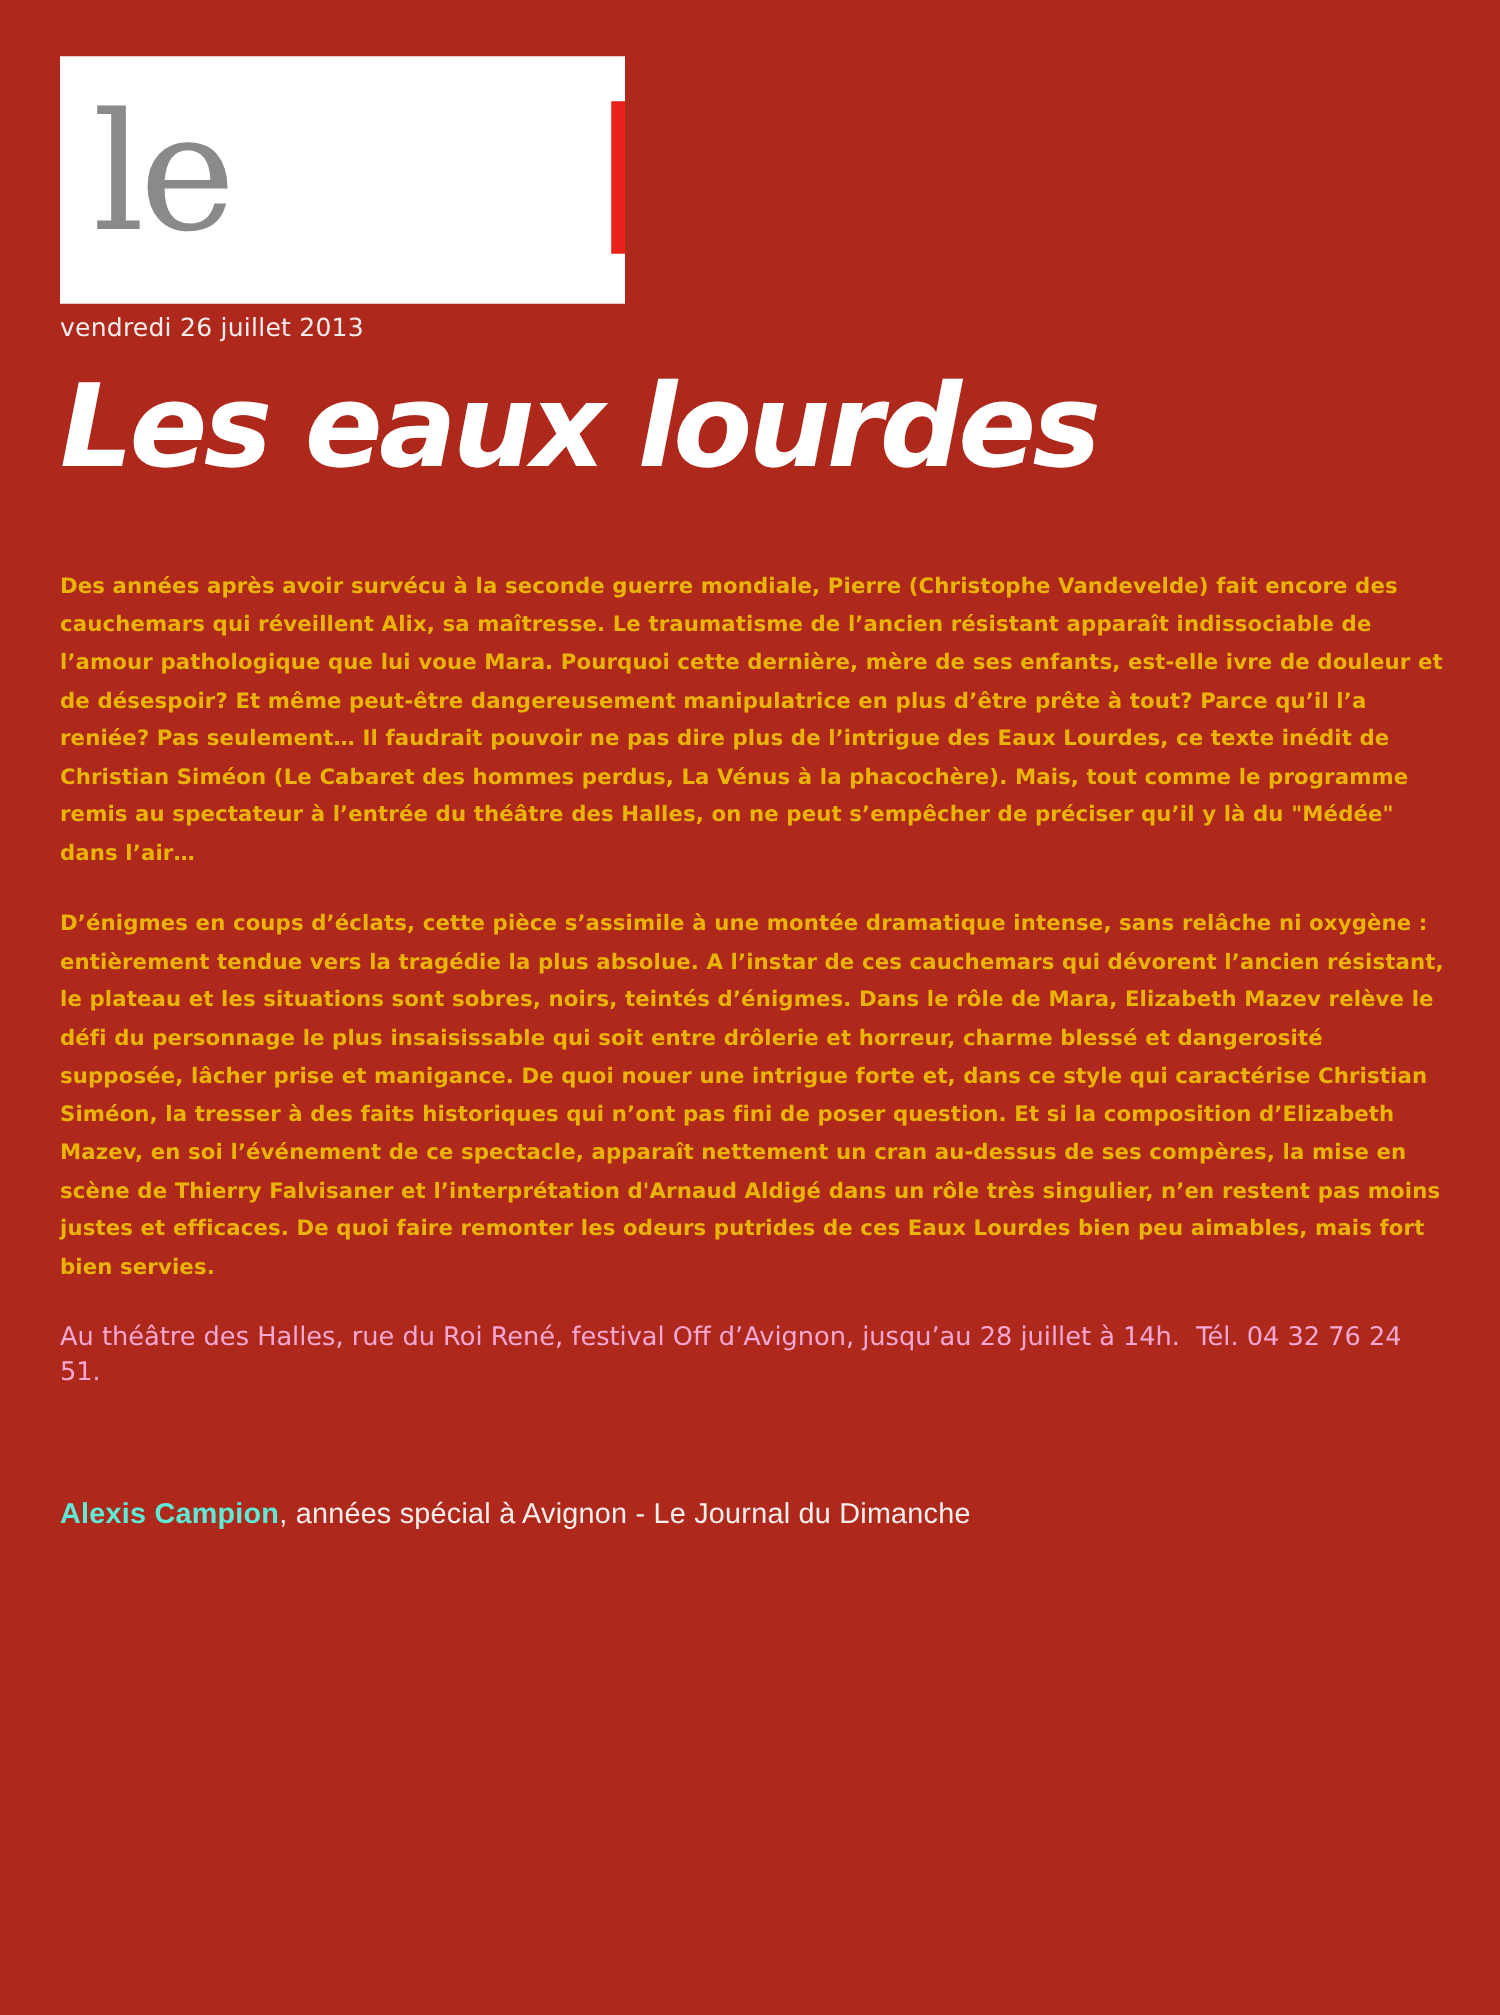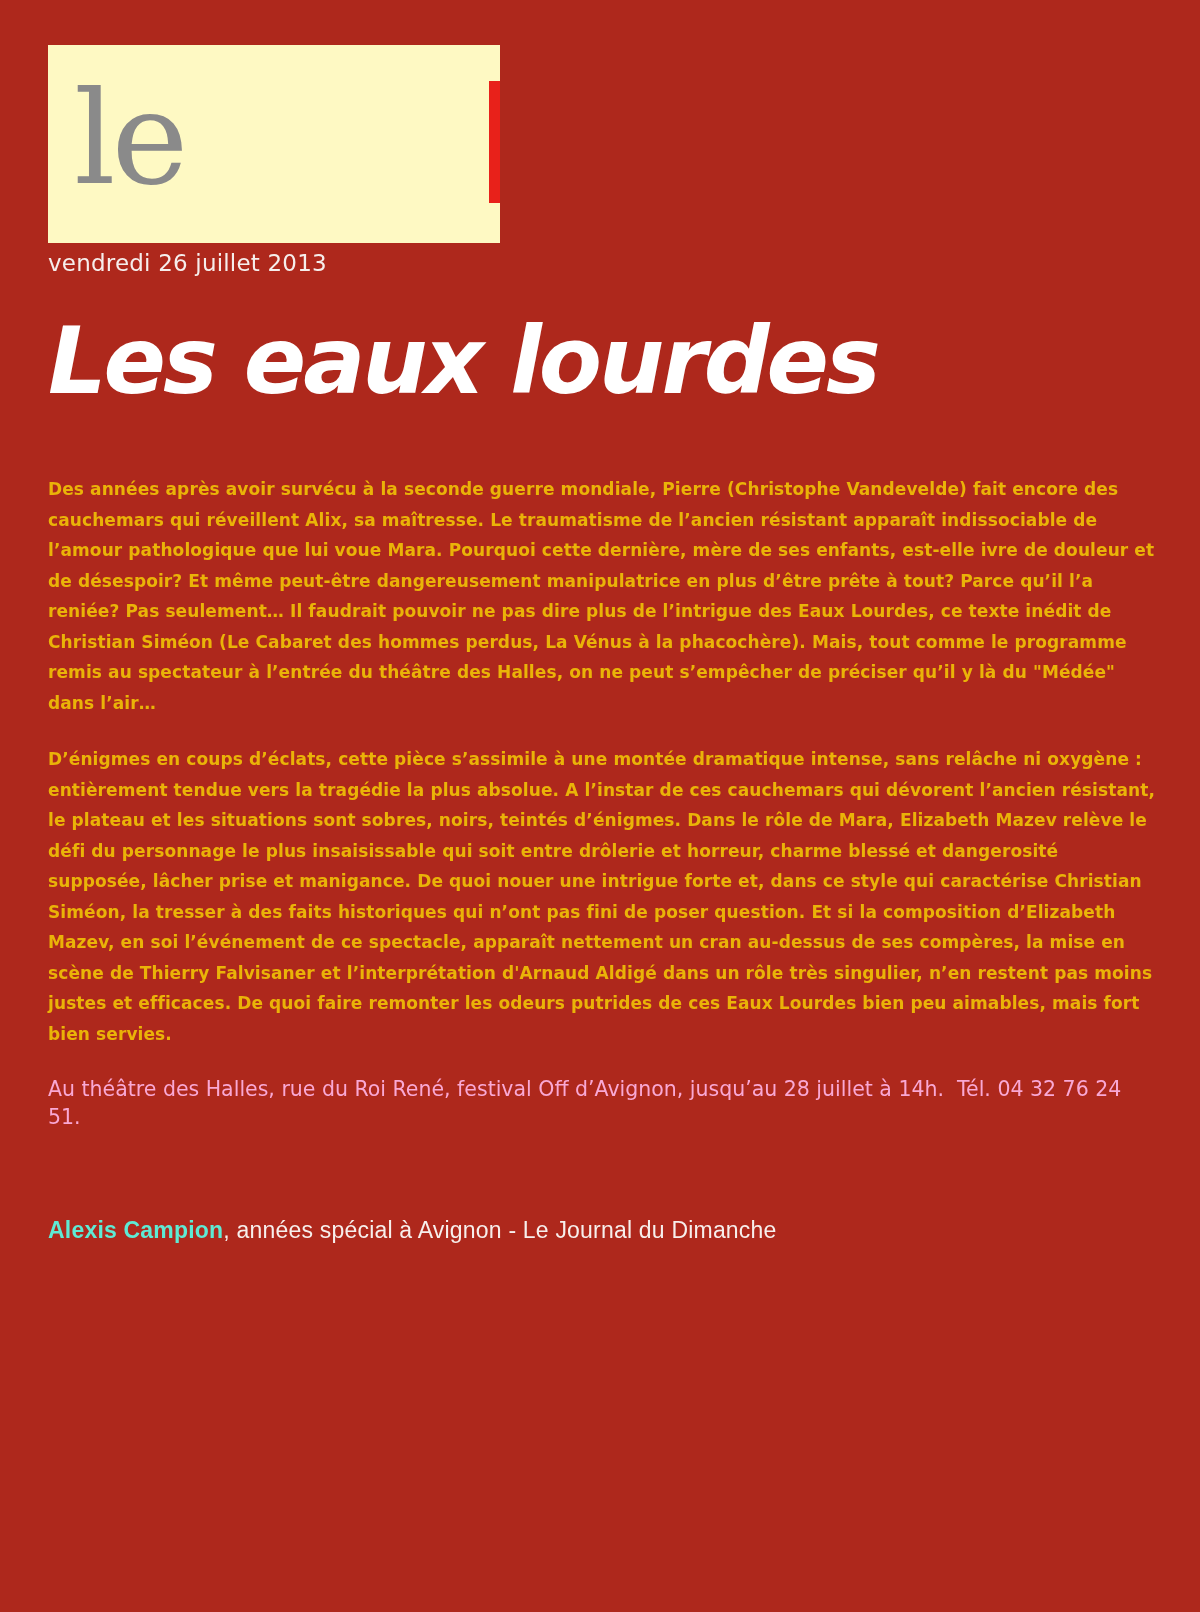--- a/index.html
+++ b/index.html
@@ -15,21 +15,21 @@
     box-sizing: border-box;
     width: 1200px;
     height: 1612px;
     padding: 45px 45px 0 48px;
   }
   
   .logo-box {
     position: relative;
     width: 452px;
     height: 198px;
-    background: #fef9c3;
+    background: #ffffff;
     overflow: hidden;
     display: flex;
     align-items: center;
     padding-left: 26px;
     box-sizing: border-box;
   }
   .logo-le {
     font-family: "DejaVu Serif", serif;
     font-size: 130px;
     line-height: 1;
@@ -50,27 +50,27 @@
   .logo-sliver {
     position: absolute;
     right: 0;
     top: 36px;
     width: 11px;
     height: 122px;
     background: #e8211a;
   }
   .dateline {
     margin-top: 7px;
-    font-size: 23px;
+    font-size: 20px;
     color: #f6eeec;
     letter-spacing: 0.2px;
   }
   
   .headline {
-    margin-top: 40px;
+    margin-top: 22px;
     font-family: "DejaVu Sans", sans-serif;
     font-weight: bold;
     font-style: oblique;
     font-size: 92px;
     line-height: 1.0;
     letter-spacing: -3px;
     color: #ffffff;
     white-space: nowrap;
   }
   .standfirst {

